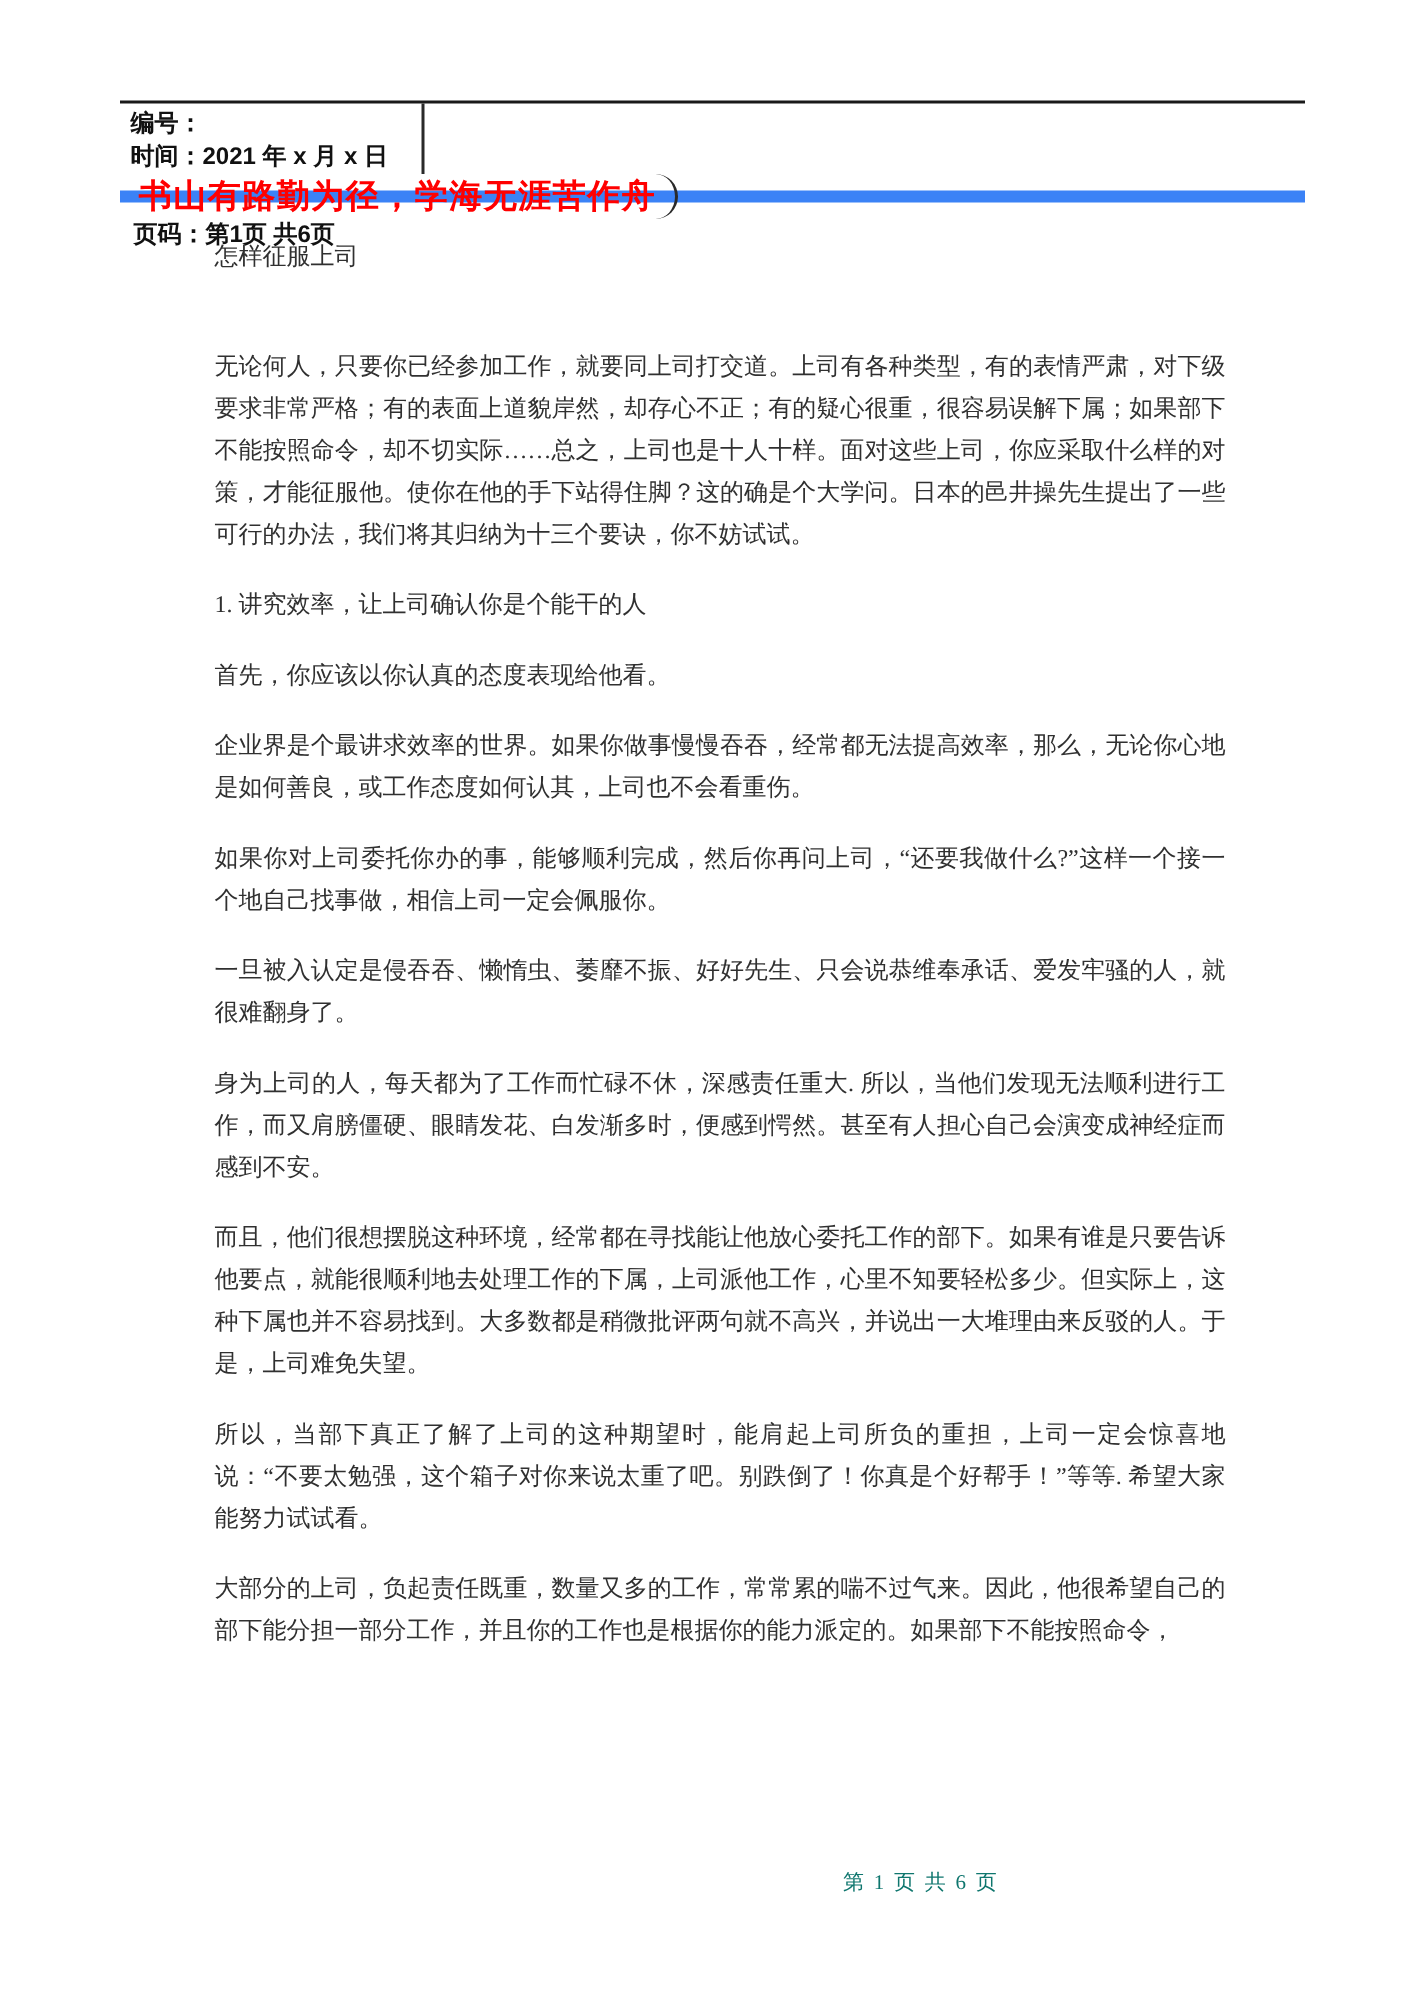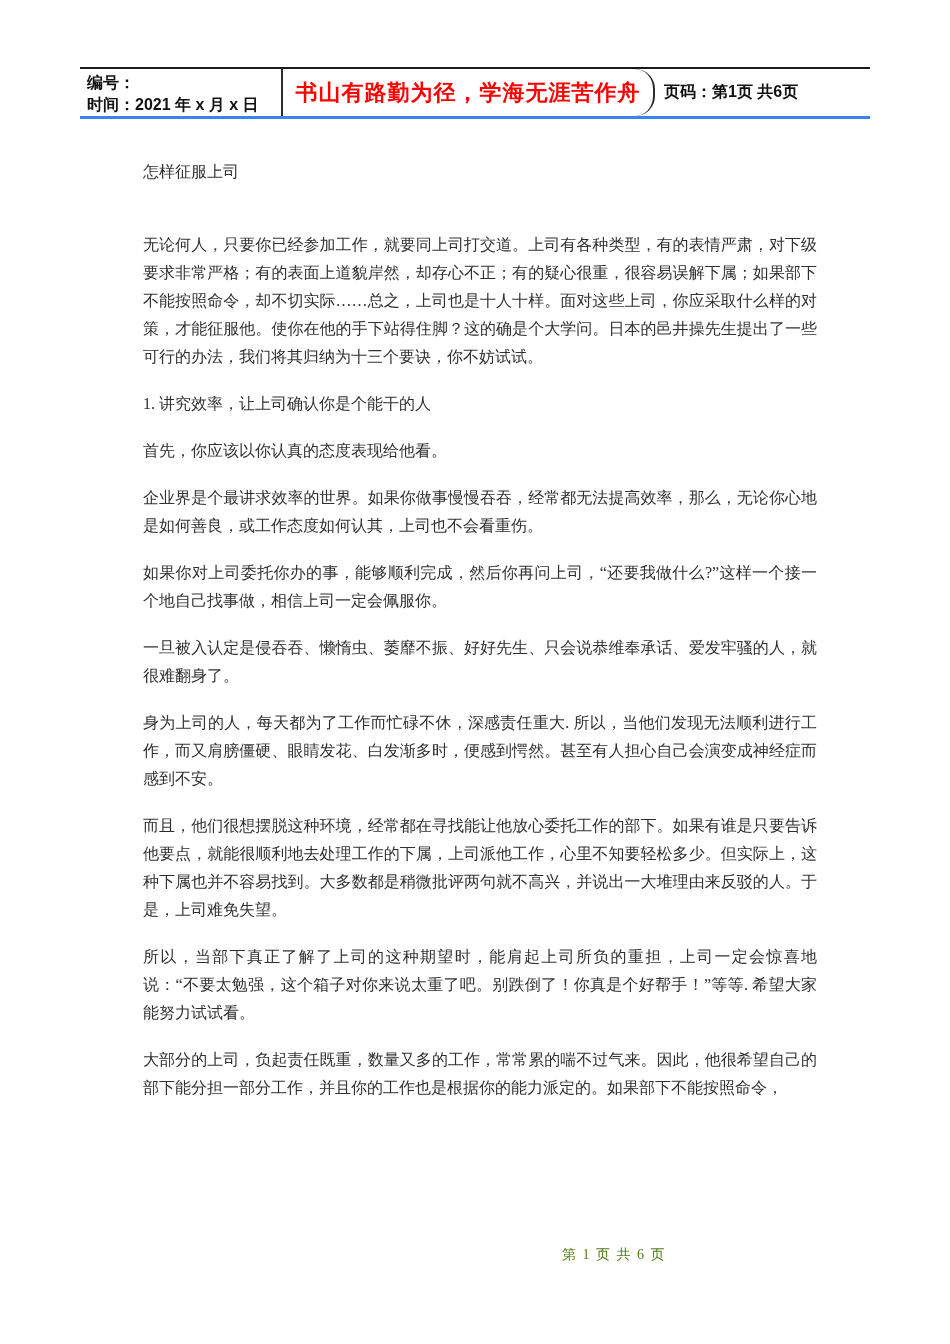--- a/index.html
+++ b/index.html
@@ -13,25 +13,26 @@
     font-family: "Liberation Serif", "DejaVu Serif", serif;
     color: #303030;
   }
 
   
   .header-table {
     position: absolute;
     left: 80px;
     top: 67px;
     width: 790px;
-    height: 52px;
+    height: 68px;
     border-top: 2px solid #1a1a1a;
-    border-bottom: 3px solid #3b82f6;
+    border-bottom: 8px solid #3b82f6;
     display: flex;
     font-family: "Liberation Sans", "DejaVu Sans", sans-serif;
+    flex-direction: column;
   }
   .hcell { height: 100%; }
   .hcell-left {
     width: 203px;
     border-right: 2px solid #2a2a2a;
     padding: 3px 4px 0 7px;
     font-size: 16px;
     font-weight: bold;
     line-height: 22px;
     color: #111111;
@@ -81,21 +82,21 @@
   }
   .para:last-child { margin-bottom: 0; }
 
   
   .page-footer {
     position: absolute;
     left: 562px;
     top: 1246px;
     font-size: 14px;
     letter-spacing: 1.5px;
-    color: #4d7c0f;
+    color: #0f766e;
     font-family: "Liberation Serif", "DejaVu Serif", serif;
   }
 </style>
 </head>
 <body>
 
 <div class="page">
 
   <div class="header-table">
     <div class="hcell hcell-left">

